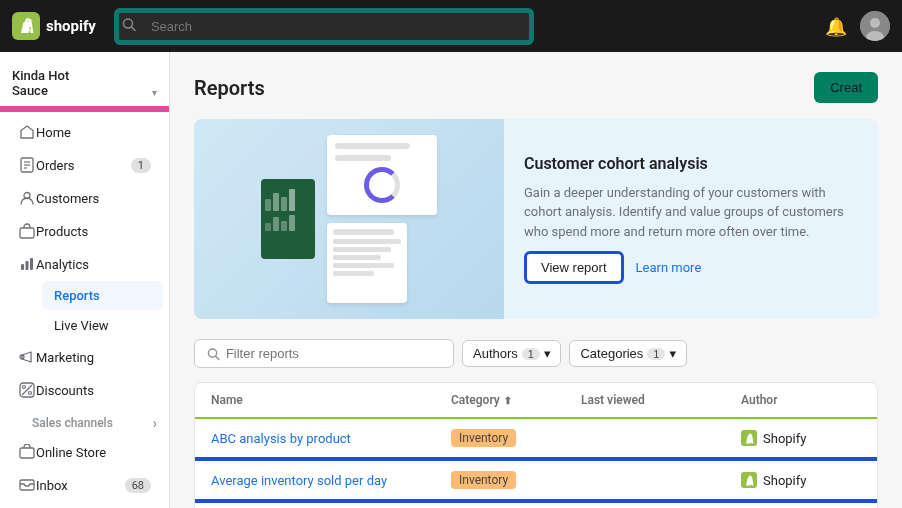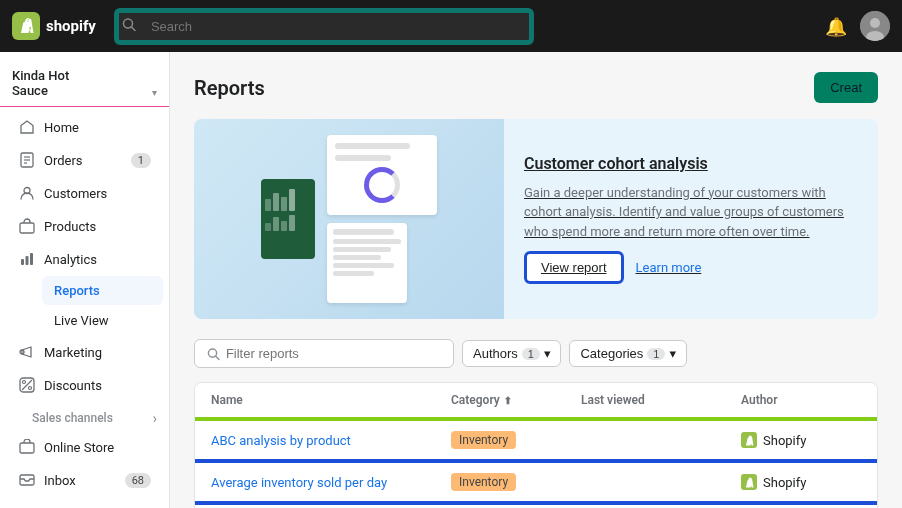--- a/index.html
+++ b/index.html
@@ -14,24 +14,24 @@
     .search-bar .search-icon-wrap { position: absolute; left: 8px; top: 50%; transform: translateY(-50%); color: #888; }
     .topbar-right { margin-left: auto; display: flex; align-items: center; gap: 12px; }
     .bell-icon { color: #ccc; font-size: 18px; cursor: pointer; }
     .avatar { width: 30px; height: 30px; border-radius: 50%; background: #888; overflow: hidden; display: flex; align-items: center; justify-content: center; color: #fff; font-size: 13px; }
 
     
     .main { display: flex; flex: 1; overflow: hidden; }
 
     
     .sidebar { width: 170px; background: #fff; border-right: 1px solid #e1e3e5; flex-shrink: 0; padding: 8px 0; overflow-y: auto; }
-    .store-selector { display: flex; align-items: flex-end; justify-content: space-between; padding: 8px 12px; border-bottom: 1px solid #ec4899; margin-bottom: 4px; cursor: pointer; gap: 48px; }
+    .store-selector { display: flex; align-items: flex-end; justify-content: space-between; padding: 8px 12px; border-bottom: 6px solid #ec4899; margin-bottom: 4px; cursor: pointer; gap: 48px; }
     .store-name { font-size: 13px; font-weight: 500; color: #202223; }
     .chevron-down { color: #8c9196; font-size: 10px; }
-    .sidebar-item { display: flex; align-items: center; padding: 7px 12px; cursor: pointer; border-radius: 6px; margin: 1px 6px; color: #202223; font-size: 13px; gap: 8px; text-decoration: none; }
+    .sidebar-item { display: flex; align-items: center; padding: 7px 12px; cursor: pointer; border-radius: 6px; margin: 1px 6px; color: #202223; font-size: 13px; gap: 0; text-decoration: none; }
     .sidebar-item.active { background: #f2f7fe; color: #1a73e8; }
     .sidebar-item .icon { width: 18px; height: 18px; display: flex; align-items: center; justify-content: center; color: #6d7175; flex-shrink: 0; }
     .badge { margin-left: auto; background: #e0e0e0; border-radius: 10px; padding: 1px 7px; font-size: 11px; color: #444; }
     .sidebar-sub { padding-left: 36px; }
     .sidebar-sub .sidebar-item { font-size: 13px; }
     .sidebar-sub .sidebar-item.active { background: #f2f7fe; color: #1a73e8; font-weight: 500; }
     .sidebar-section-label { font-size: 12px; color: #8c9196; padding: 8px 12px 4px; font-weight: 500; display: flex; align-items: center; justify-content: space-between; margin-left: 20px; }
     .sidebar-section-label .expand-icon { font-size: 14px; cursor: pointer; }
 
     
@@ -44,37 +44,37 @@
     .promo-card { background: #e8f4fc; border-radius: 8px; display: flex; align-items: stretch; margin-bottom: 20px; overflow: hidden; min-height: 130px; }
     .promo-visual { width: 310px; background: linear-gradient(135deg, #d0e8f5 0%, #b8d8ee 100%); flex-shrink: 0; display: flex; align-items: center; justify-content: center; padding: 16px; gap: 12px; }
     .visual-card { background: #1e5c3a; border-radius: 4px; width: 54px; height: 80px; display: flex; flex-direction: column; padding: 6px 4px; gap: 4px; }
     .visual-card2 { background: #fff; border-radius: 4px; width: 110px; height: 80px; padding: 8px; display: flex; flex-direction: column; gap: 6px; box-shadow: 0 2px 4px rgba(0,0,0,0.1); }
     .visual-line { height: 6px; background: #e0e0e0; border-radius: 3px; }
     .visual-line.short { width: 60%; }
     .visual-donut { width: 36px; height: 36px; border-radius: 50%; border: 5px solid #6c5ce7; border-right-color: #e0e0e0; margin: 0 auto; }
     .visual-card3 { background: #fff; border-radius: 4px; width: 80px; height: 80px; padding: 6px; box-shadow: 0 2px 4px rgba(0,0,0,0.1); }
     .visual-rows { display: flex; flex-direction: column; gap: 3px; margin-top: 4px; }
     .visual-row-line { height: 5px; background: #e0e0e0; border-radius: 2px; }
-    .promo-content { padding: 20px 20px; display: flex; flex-direction: column; justify-content: center; gap: 10px; text-decoration: underline; }
+    .promo-content { padding: 20px 20px; display: flex; flex-direction: column; justify-content: center; gap: 10px; }
     .promo-title { font-size: 16px; font-weight: 600; color: #202223; }
     .promo-desc { font-size: 13px; color: #6d7175; line-height: 1.5; max-width: 380px; }
     .promo-actions { display: flex; align-items: center; gap: 12px; }
     .view-report-btn { background: #fff; border: 3px solid #1d4ed8; border-radius: 6px; padding: 6px 14px; font-size: 13px; cursor: pointer; color: #202223; }
     .learn-more-link { color: #1a73e8; font-size: 13px; text-decoration: none; cursor: pointer; }
 
     
     .filter-bar { display: flex; align-items: center; gap: 8px; margin-bottom: 14px; }
     .filter-search { display: flex; align-items: center; gap: 6px; background: #fff; border: 1px solid #c9cccf; border-radius: 6px; padding: 6px 12px; flex: 1; max-width: 260px; }
     .filter-search input { border: none; outline: none; font-size: 13px; color: #6d7175; width: 100%; background: transparent; }
     .filter-btn { display: flex; align-items: center; gap: 4px; background: #fff; border: 1px solid #c9cccf; border-radius: 6px; padding: 5px 10px; font-size: 13px; cursor: pointer; color: #202223; }
     .filter-badge { background: #e4e5e7; border-radius: 10px; padding: 0 6px; font-size: 11px; color: #444; }
 
     
     .reports-table { background: #fff; border-radius: 8px; border: 1px solid #e1e3e5; overflow: hidden; }
-    .table-header { display: grid; grid-template-columns: 1fr 130px 160px 120px; padding: 10px 16px; border-bottom: 4px solid #84cc16; background: #fff; }
+    .table-header { display: grid; grid-template-columns: 1fr 130px 160px 120px; padding: 10px 16px; border-bottom: 2px solid #84cc16; background: #fff; }
     .th { font-size: 12px; font-weight: 600; color: #6d7175; display: flex; align-items: center; gap: 4px; }
     .th .sort-icon { font-size: 10px; }
     .table-row { display: grid; grid-template-columns: 1fr 130px 160px 120px; padding: 10px 16px; border-bottom: 4px solid #1d4ed8; align-items: center; background: #fff; }
     .table-row:last-child { border-bottom: none; }
     .row-name { font-size: 13px; color: #1a73e8; cursor: pointer; }
     .category-badge { display: inline-block; background: #fdba74; border-radius: 4px; padding: 2px 8px; font-size: 12px; color: #444; }
     .row-author { display: flex; align-items: center; gap: 6px; font-size: 13px; color: #202223; }
     .shopify-icon { width: 16px; height: 16px; }
   </style>
 </head>

